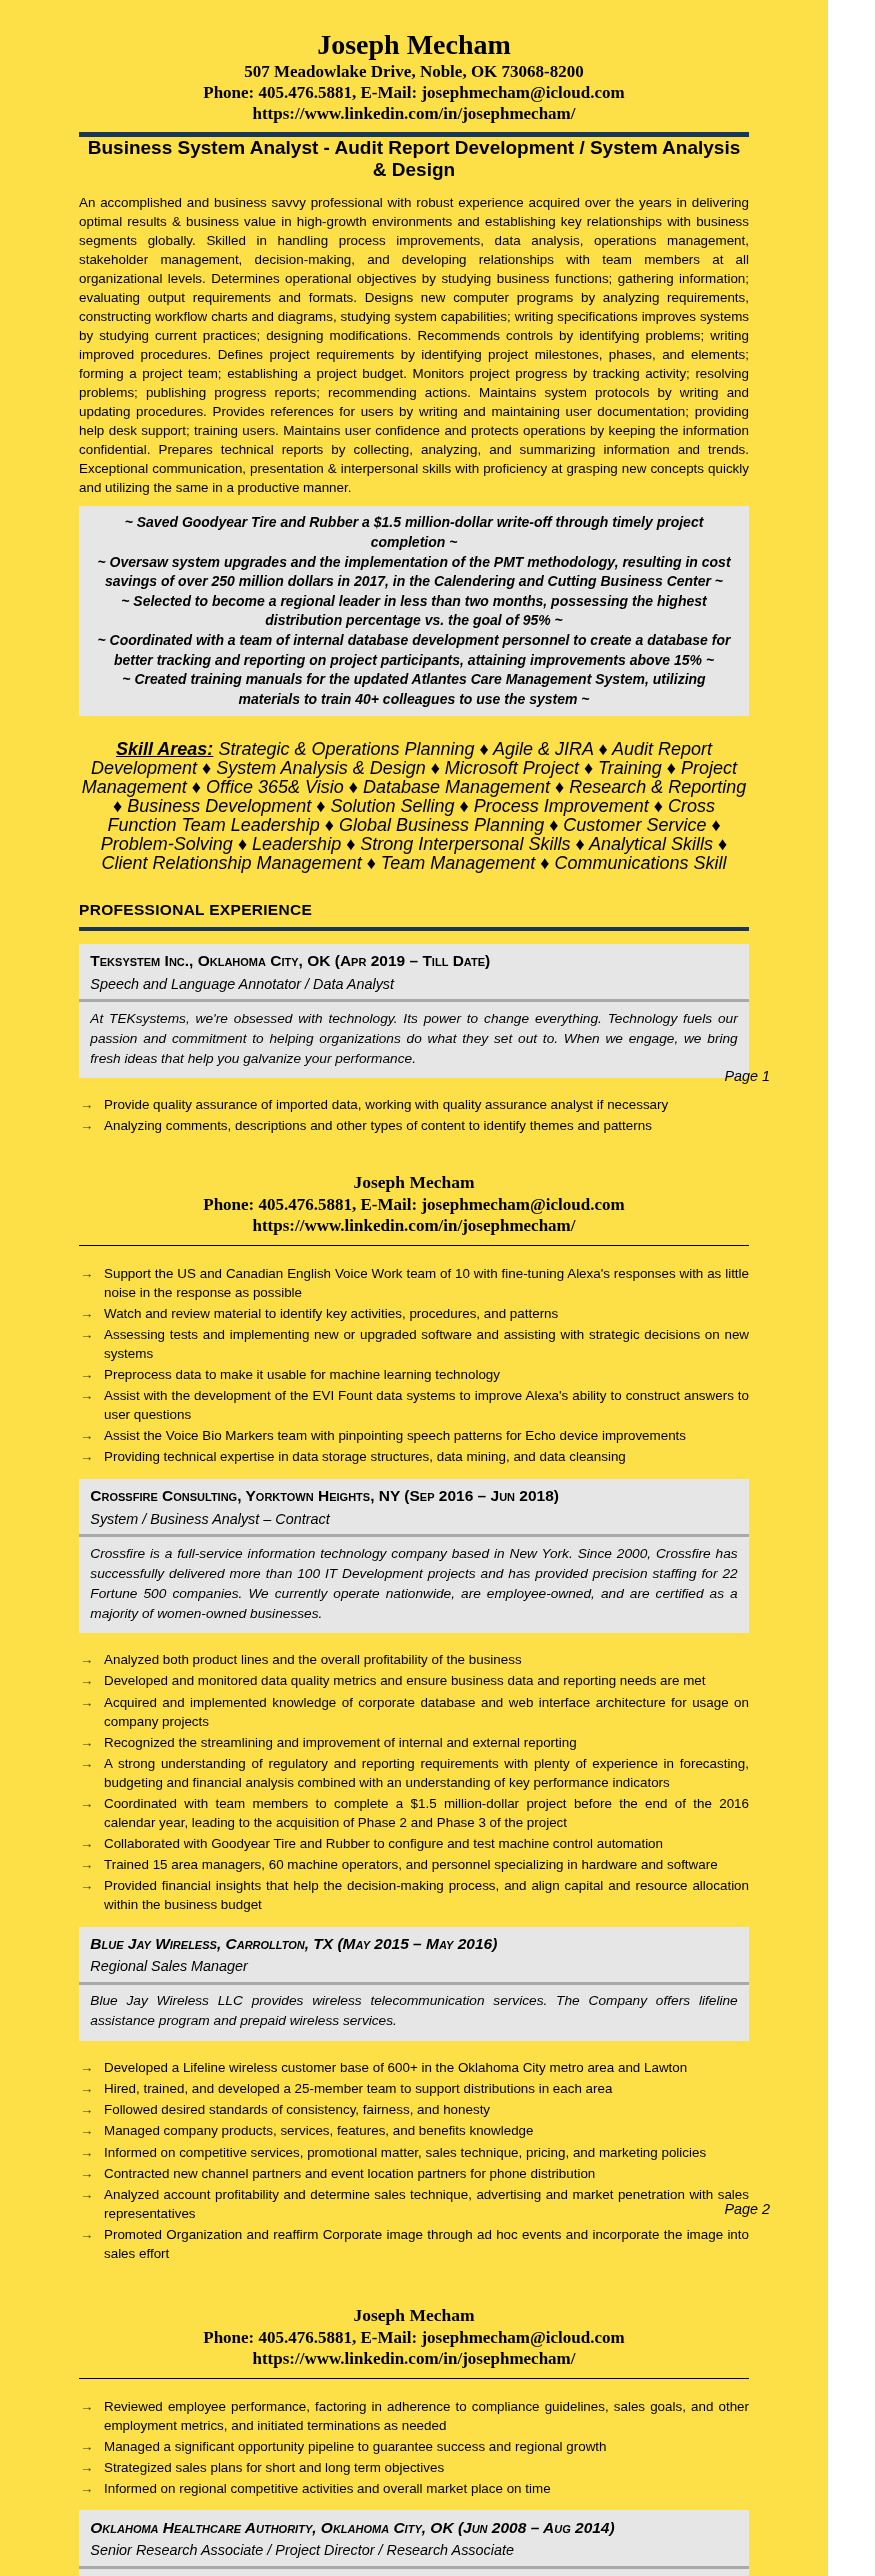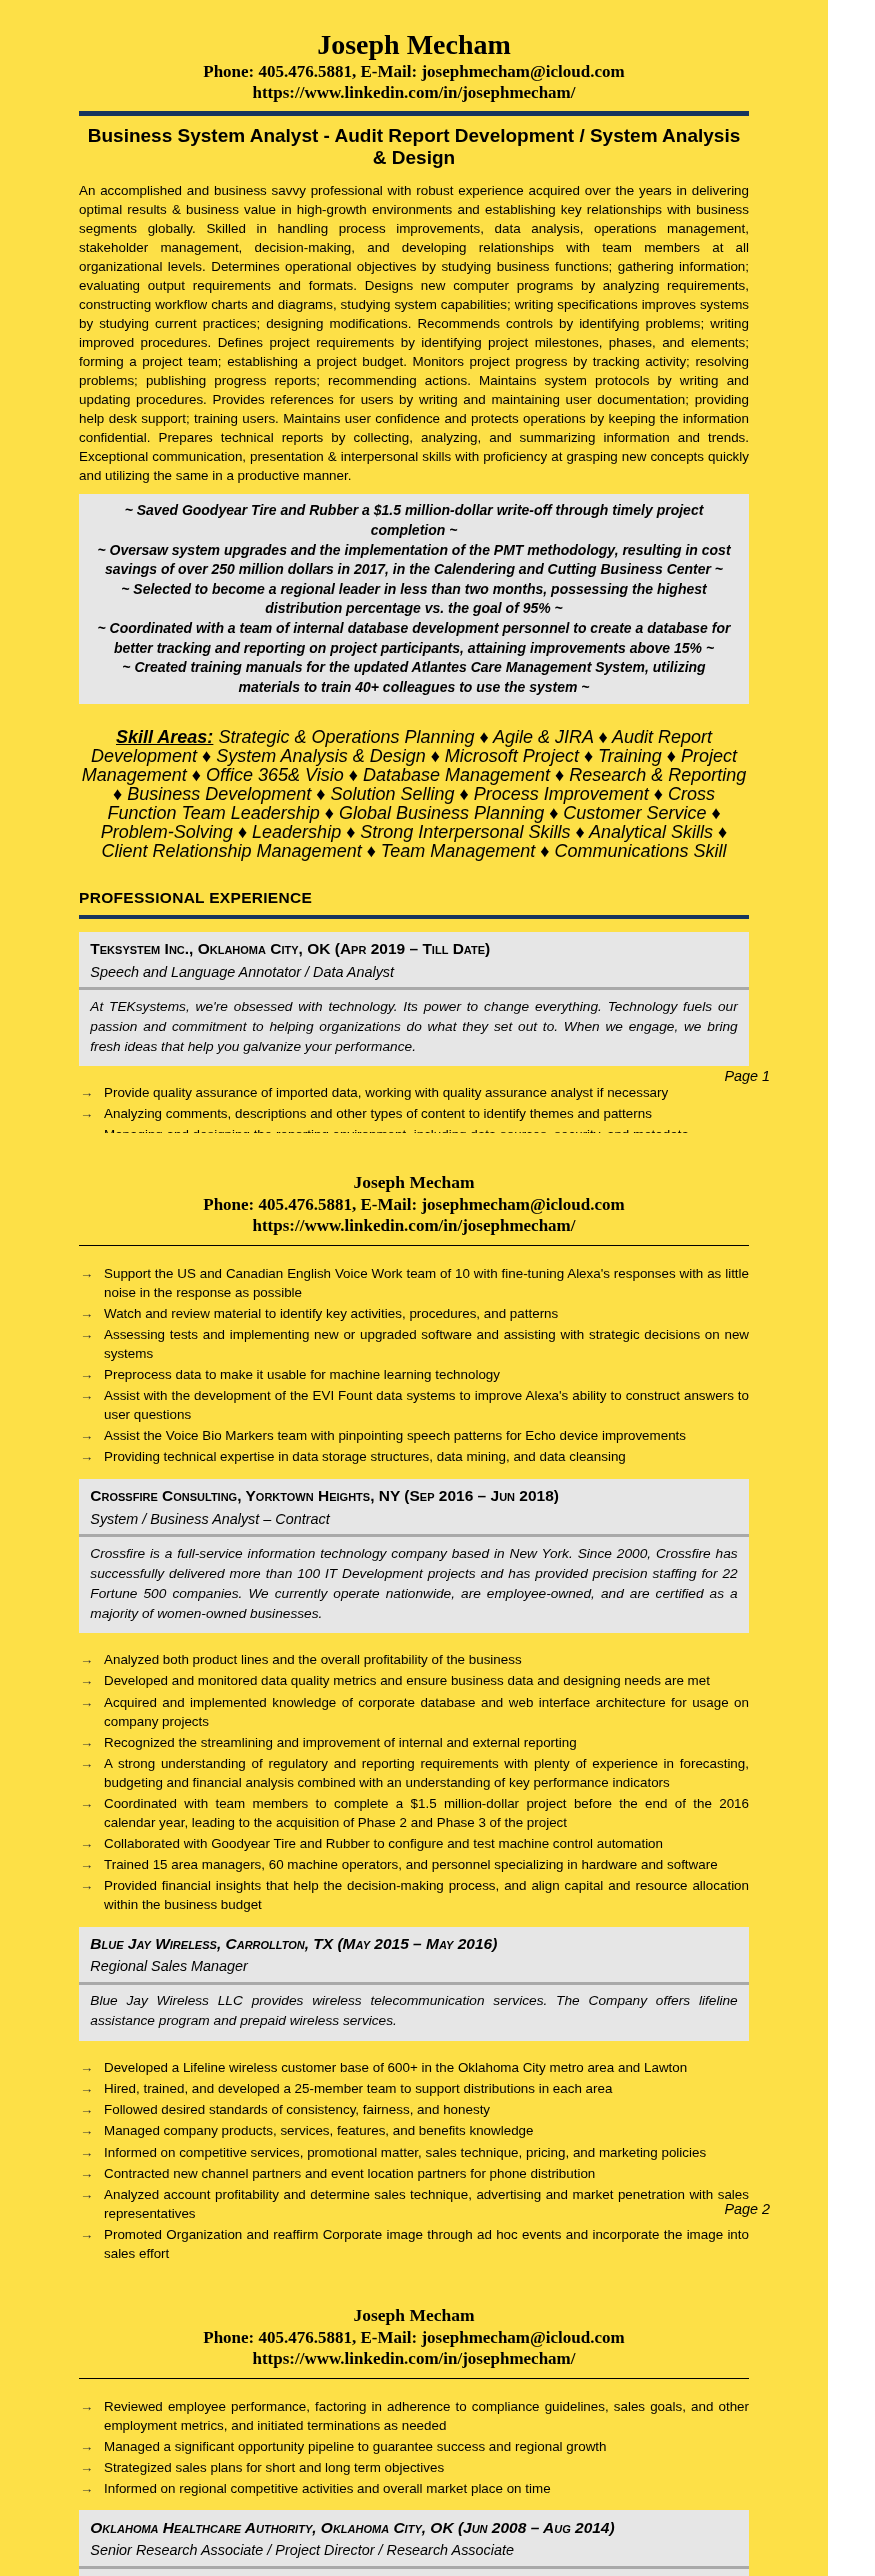--- a/index.html
+++ b/index.html
@@ -7,21 +7,21 @@
   body { width:876px; font-family:"Liberation Sans", sans-serif; color:#000; }
   .page { width:828px; height:1133px; position:relative; padding:0 79px; overflow:hidden; background:#fde047; }
 
   .hdr { text-align:center; font-family:"Liberation Serif", serif; font-weight:bold; }
   .hdr-name-lg { font-size:28px; line-height:32px; padding-top:29px; }
   .hdr-name-sm { font-size:17.5px; line-height:23px; padding-top:38px; }
   .hdr-line { font-size:17px; line-height:21px; }
   .rule-navy { height:4.6px; background:#17365d; margin-top:8.2px; }
   .rule-thin { height:1px; background:#000; margin-top:9.3px; }
 
-  .doc-title { font-size:19px; font-weight:bold; text-align:center; margin-top:9px; }
+  .doc-title { font-size:19px; font-weight:bold; text-align:center; margin-top:0; }
   .para { font-size:13.4px; line-height:19px; text-align:justify; margin-top:12.4px; }
 
   .hl-box { background:#e6e6e6; margin-top:9px; padding:7.2px 14.4px; }
   .hl-line { font-size:14px; line-height:19.6px; font-weight:bold; font-style:italic; text-align:center; }
 
   .skills { margin-top:24px; font-size:18px; line-height:19px; font-style:italic; text-align:center; }
   .skills .lbl { font-weight:bold; text-decoration:underline; }
 
   .sect { margin-top:28px; font-size:15.5px; font-weight:bold; text-align:left; letter-spacing:0.3px; }
   .sect-rule { height:4.6px; background:#17365d; margin-top:7.2px; margin-bottom:2.1px; }
@@ -40,20 +40,21 @@
 
   .page-label { position:absolute; right:58px; bottom:49px; font-style:italic; font-size:14.4px;margin-top:32px; }
 </style>
 </head>
 <body>
 
 <div id="doc">
     <div class="page">
       <div class="hdr">
         <div class="hdr-name-lg">Joseph Mecham</div>
+        <div class="hdr-line">507 Meadowlake Drive, Noble, OK 73068-8200</div>
         <div class="hdr-line">Phone: 405.476.5881, E-Mail: josephmecham@icloud.com</div>
         <div class="hdr-line">https://www.linkedin.com/in/josephmecham/</div>
       </div>
       <div class="rule-navy"></div>
       <div class="doc-title">Business System Analyst - Audit Report Development / System Analysis &amp; Design</div>
       <div class="para">An accomplished and business savvy professional with robust experience acquired over the years in delivering optimal results &amp; business value in high-growth environments and establishing key relationships with business segments globally. Skilled in handling process improvements, data analysis, operations management, stakeholder management, decision-making, and developing relationships with team members at all organizational levels. Determines operational objectives by studying business functions; gathering information; evaluating output requirements and formats. Designs new computer programs by analyzing requirements, constructing workflow charts and diagrams, studying system capabilities; writing specifications improves systems by studying current practices; designing modifications. Recommends controls by identifying problems; writing improved procedures. Defines project requirements by identifying project milestones, phases, and elements; forming a project team; establishing a project budget. Monitors project progress by tracking activity; resolving problems; publishing progress reports; recommending actions. Maintains system protocols by writing and updating procedures. Provides references for users by writing and maintaining user documentation; providing help desk support; training users. Maintains user confidence and protects operations by keeping the information confidential. Prepares technical reports by collecting, analyzing, and summarizing information and trends. Exceptional communication, presentation &amp; interpersonal skills with proficiency at grasping new concepts quickly and utilizing the same in a productive manner.</div>
       <div class="hl-box">
         <div class="hl-line">~ Saved Goodyear Tire and Rubber a $1.5 million-dollar write-off through timely project completion ~</div>
         <div class="hl-line">~ Oversaw system upgrades and the implementation of the PMT methodology, resulting in cost savings of over 250 million dollars in 2017, in the Calendering and Cutting Business Center ~</div>
         <div class="hl-line">~ Selected to become a regional leader in less than two months, possessing the highest distribution percentage vs. the goal of 95% ~</div>
@@ -134,21 +135,21 @@
         </div>
         <div class="jobdesc">Crossfire is a full-service information technology company based in New York. Since 2000, Crossfire has successfully delivered more than 100 IT Development projects and has provided precision staffing for 22 Fortune 500 companies. We currently operate nationwide, are employee-owned, and are certified as a majority of women-owned businesses.</div>
       </div>
       <ul class="bullets">
         <li>
           <span class="arrow">→</span>
           <span class="btext">Analyzed both product lines and the overall profitability of the business</span>
         </li>
         <li>
           <span class="arrow">→</span>
-          <span class="btext">Developed and monitored data quality metrics and ensure business data and designing needs are met</span>
+          <span class="btext">Developed and monitored data quality metrics and ensure business data and reporting needs are met</span>
         </li>
         <li>
           <span class="arrow">→</span>
           <span class="btext">Acquired and implemented knowledge of corporate database and web interface architecture for usage on company projects</span>
         </li>
         <li>
           <span class="arrow">→</span>
           <span class="btext">Recognized the streamlining and improvement of internal and external reporting</span>
         </li>
         <li>

